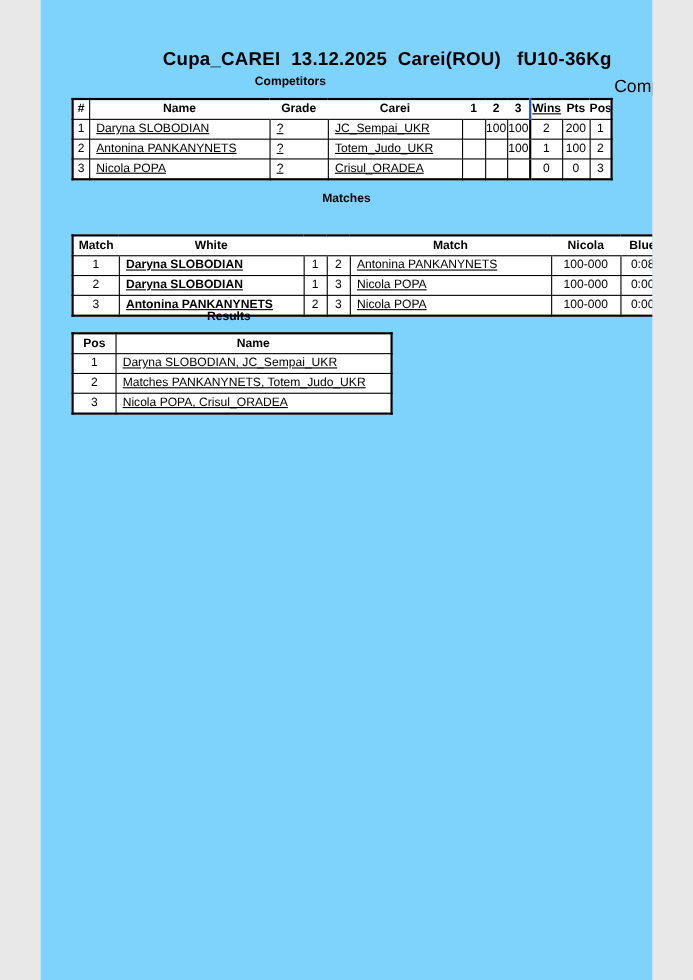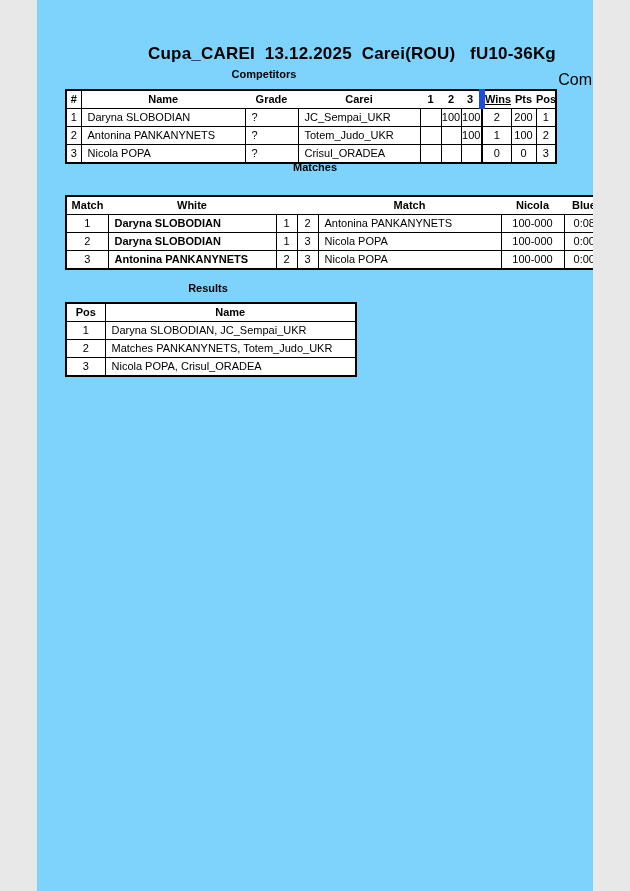--- a/index.html
+++ b/index.html
@@ -11,45 +11,45 @@
   }
   .title {
     position:absolute; top:44px; left:0; width:630px;
     text-align:center; font-size:17px; font-weight:bold; white-space:pre;
     letter-spacing:0.2px;
   }
   .section-label {
     position:absolute; text-align:center; font-size:11px; font-weight:bold;
   }
   .label-competitors { top:68px; left:0; width:386px;margin-left:34px; }
-  .label-matches    { top:161px; left:0; width:556px; }
+  .label-matches    { top:175px; left:0; width:556px; }
   .label-results    { top:282px; left:0; width:342px; }
   .competitors-count {
     position:absolute; top:71px; left:520px; width:92px;
     font-size:16px; text-align:right;
   }
   table.tbl {
     position:absolute; border-collapse:collapse; table-layout:fixed;
     border:2px solid #000; background:#fff;
   }
   .tbl-competitors { left:28px; top:89px;  width:490px; }
-  .tbl-matches     { left:28px; top:195px; width:539px; }
+  .tbl-matches     { left:28px; top:213px; width:539px; }
   .tbl-results     { left:28px; top:302px; width:290px; }
   table.tbl td {
     border:1px solid #000; height:18px; padding:0;
     font-size:11px; line-height:17px; white-space:nowrap; overflow:hidden;
     text-align:center; vertical-align:middle;
   }
   table.tbl thead td {
     font-weight:bold; border-left:none; border-right:none;
   }
-  table.tbl td.lft { text-align:left; padding-left:6px; }
+  table.tbl td.lft { text-align:left; padding-left:6px;text-decoration:underline; }
   table.tbl td.bold { font-weight:bold; }
   table.tbl td.thickL { border-left:2px solid #000; }
-  table.tbl thead td.thickL { border-left:6px solid #1d4ed8;text-decoration:underline; }
+  table.tbl thead td.thickL { border-left:2px solid #1d4ed8;text-decoration:underline; }
   table.tbl thead td.divR { border-right:1px solid #000; }
 </style>
 </head>
 <body>
 
 <div class="page">
 
   <div class="title">Cupa_CAREI  13.12.2025  Carei(ROU)   fU10-36Kg</div>
 
   <div class="section-label label-competitors">Competitors</div>

